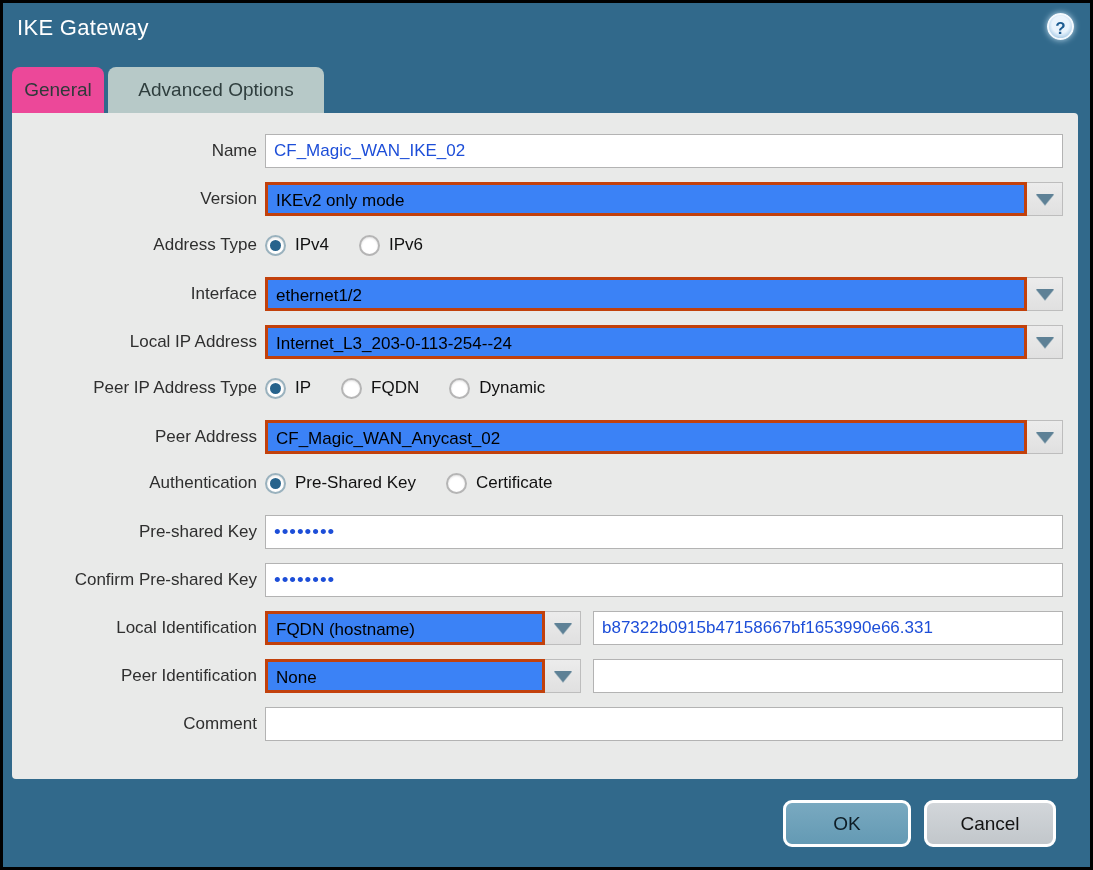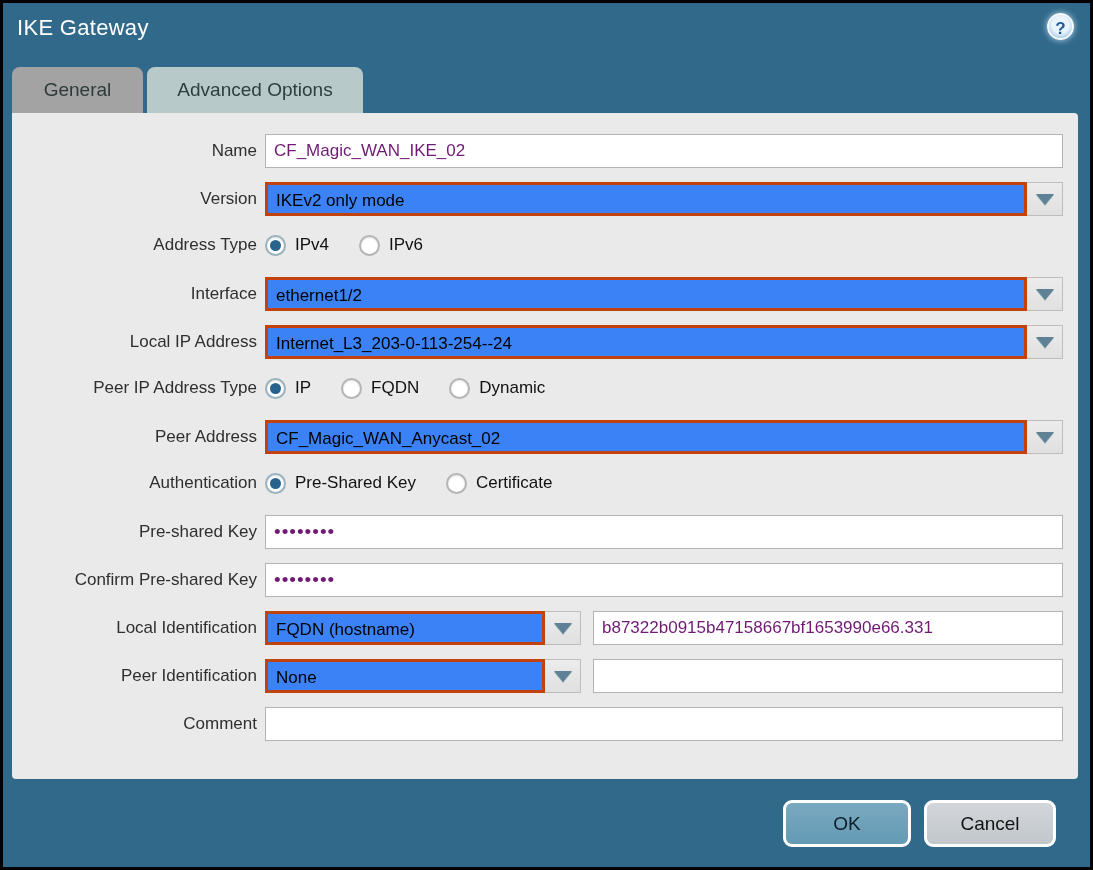--- a/index.html
+++ b/index.html
@@ -22,38 +22,38 @@
     border:2px solid #f3f9fe;box-shadow:0 0 6px rgba(214,238,255,.85);
     color:#1d5c92;font-weight:bold;font-size:17px;line-height:27px;text-align:center;
     box-sizing:border-box;cursor:pointer;
   }
   
   .tabs{position:absolute;left:9px;top:64px;display:flex;gap:4px;}
   .tab{
     height:46px;border-radius:8px 8px 0 0;display:flex;align-items:center;
     justify-content:center;font-size:19px;cursor:pointer;box-sizing:border-box;
   }
-  .tab.active{background:#a3a3a3;color:#2e3a3a;width:131px;}
+  .tab.active{background:#ec4899;color:#2e3a3a;width:92px;}
   .tab.inactive{background:#b7c9c8;color:#2f3e3e;width:216px;}
   
   .panel{
     position:absolute;left:9px;right:12px;top:110px;bottom:88px;
     background:#e9eae9;border-radius:0 4px 4px 4px;padding-top:21px;
     box-sizing:border-box;overflow:hidden;
   }
   .row{display:flex;align-items:center;margin-bottom:14px;}
   .row.radio-row{margin-bottom:17px;height:30px;}
   .lbl{
     width:253px;flex:none;text-align:right;padding-right:8px;box-sizing:border-box;
     font-size:17px;color:#2f2f2f;white-space:nowrap;
   }
   .field{flex:1;margin-right:15px;display:flex;align-items:center;}
   .txt{
     width:100%;height:34px;box-sizing:border-box;border:1px solid #b3b3b3;
-    background:#fff;font-family:inherit;font-size:17px;color:#701a75;
+    background:#fff;font-family:inherit;font-size:17px;color:#1d4ed8;
     padding:0 8px;outline:none;
   }
   .psk{font-size:19px;letter-spacing:1px;}
   
   .sel{display:flex;width:100%;}
   .sel .sel-text{
     flex:1;height:34px;box-sizing:border-box;border:3px solid #c2410c;background:#3b82f6;
     font-size:17px;color:#000;padding:0 8px;line-height:32px;white-space:nowrap;
     overflow:hidden;cursor:pointer;
   }

